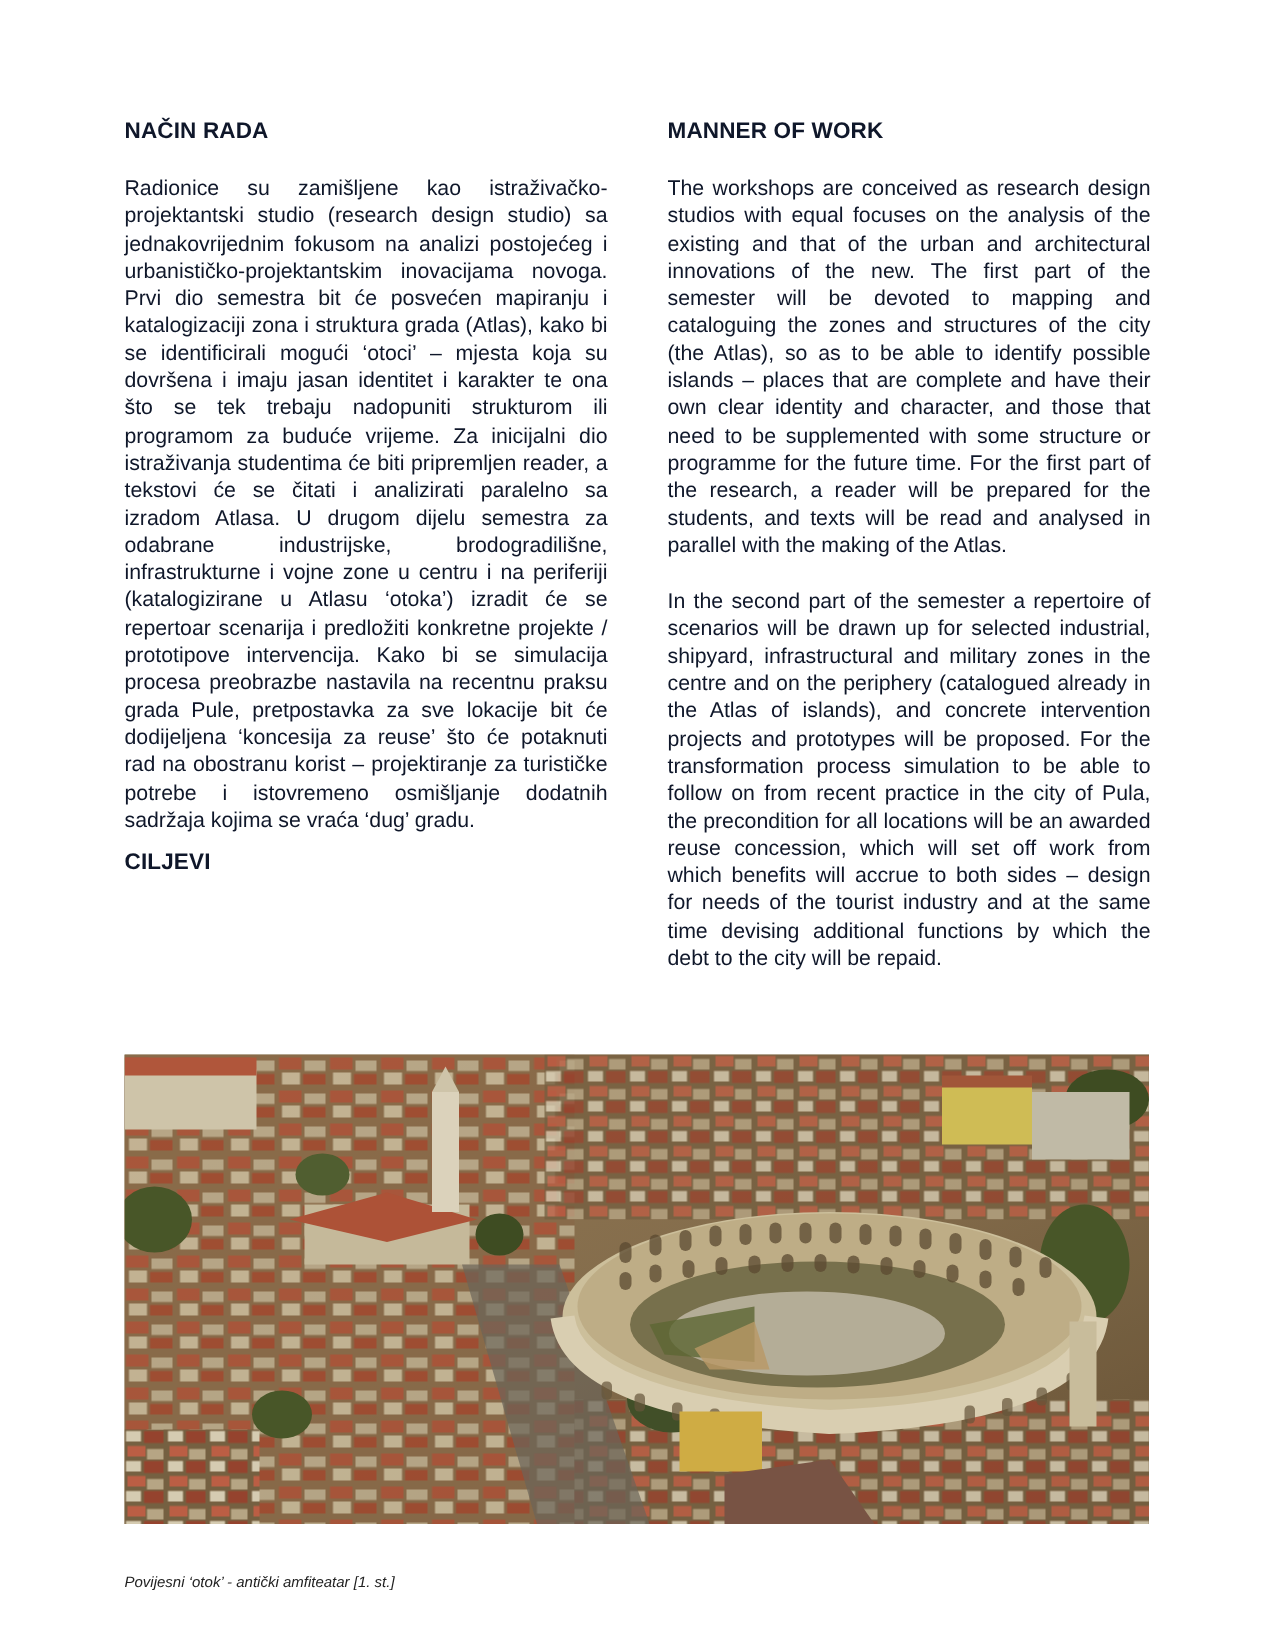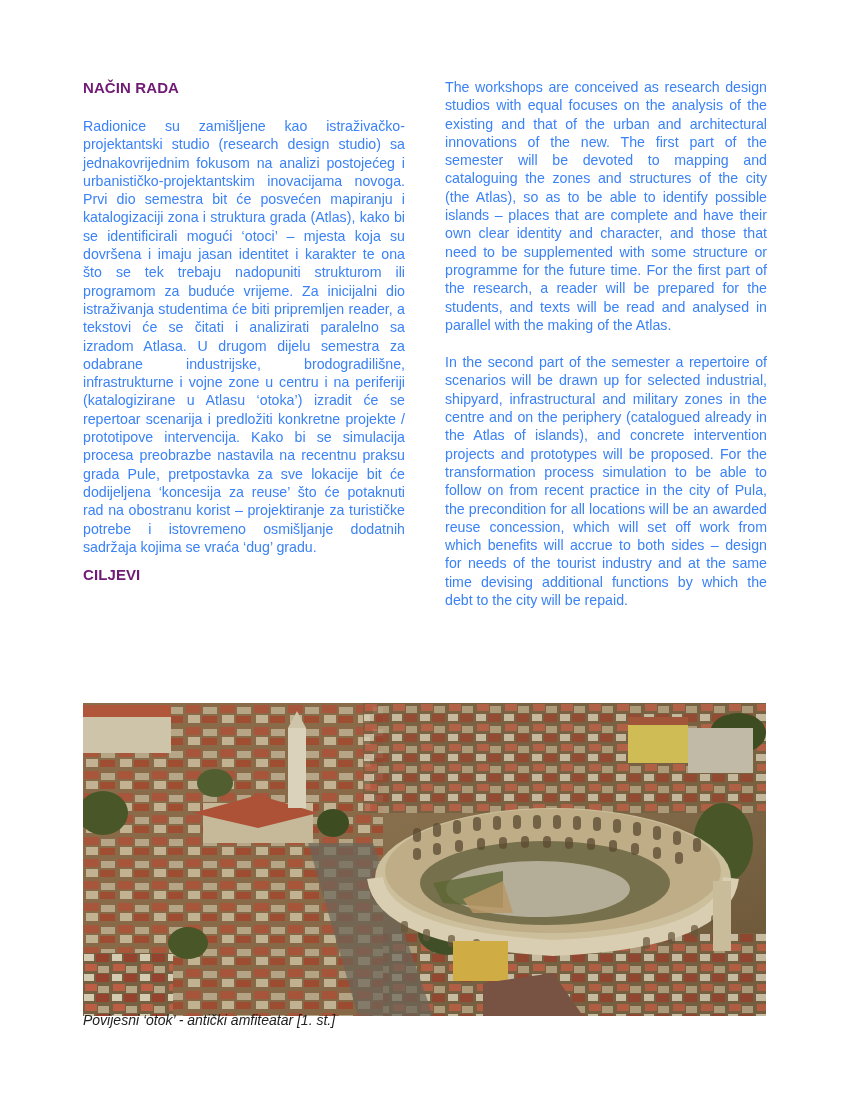--- a/index.html
+++ b/index.html
@@ -2,41 +2,42 @@
 <html><head>
 <meta charset="utf-8">
 <style>
   html, body { margin: 0; padding: 0; background: #ffffff; }
   body { width: 850px; height: 1100px; position: relative; overflow: hidden;
          font-family: "Liberation Sans", sans-serif; color: #1a1a1a; }
   .col { position: absolute; top: 78px; width: 322px; }
   .col.left { left: 83px; }
   .col.right { left: 445px; }
   h2 { font-family: "Liberation Sans", sans-serif; font-weight: bold; font-size: 15px;
-       margin: 0 0 19px 0; line-height: 20px; letter-spacing: 0.1px; color: #701a75; }
+       margin: 0 0 19px 0; line-height: 20px; letter-spacing: 0.1px; color: #0f172a; }
   p { margin: 0; font-size: 14.2px; line-height: 18.3px; text-align: justify;
-      hyphens: none; color: #3b82f6; }
+      hyphens: none; color: #0f172a; }
   .gap { height: 19px; }
   .left h2.second { margin-top: 9px; }
   .photo { position: absolute; left: 83px; top: 703px; width: 683px; height: 313px;
            overflow: hidden; background: #7d6a47; }
   .photo svg { display: block; }
-  .caption { position: absolute; left: 83px; top: 1012px; font-size: 14px;
+  .caption { position: absolute; left: 83px; top: 1050px; font-size: 10px;
              font-style: italic; color: #222; }
 </style>
 </head>
 <body>
 
 <div class="col left">
   <h2>NAČIN RADA</h2>
   <p>Radionice su zamišljene kao istraživačko-projektantski studio (research design studio) sa jednakovrijednim fokusom na analizi postojećeg i urbanističko-projektantskim inovacijama novoga. Prvi dio semestra bit će posvećen mapiranju i katalogizaciji zona i struktura grada (Atlas), kako bi se identificirali mogući ‘otoci’ – mjesta koja su dovršena i imaju jasan identitet i karakter te ona što se tek trebaju nadopuniti strukturom ili programom za buduće vrijeme. Za inicijalni dio istraživanja studentima će biti pripremljen reader, a tekstovi će se čitati i analizirati paralelno sa izradom Atlasa. U drugom dijelu semestra za odabrane industrijske, brodogradilišne, infrastrukturne i vojne zone u centru i na periferiji (katalogizirane u Atlasu ‘otoka’) izradit će se repertoar scenarija i predložiti konkretne projekte / prototipove intervencija. Kako bi se simulacija procesa preobrazbe nastavila na recentnu praksu grada Pule, pretpostavka za sve lokacije bit će dodijeljena ‘koncesija za reuse’ što će potaknuti rad na obostranu korist – projektiranje za turističke potrebe i istovremeno osmišljanje dodatnih sadržaja kojima se vraća ‘dug’ gradu.</p>
   <h2 class="second">CILJEVI</h2>
 </div>
 
 <div class="col right">
+  <h2>MANNER OF WORK</h2>
   <p>The workshops are conceived as research design studios with equal focuses on the analysis of the existing and that of the urban and architectural innovations of the new. The first part of the semester will be devoted to mapping and cataloguing the zones and structures of the city (the Atlas), so as to be able to identify possible islands – places that are complete and have their own clear identity and character, and those that need to be supplemented with some structure or programme for the future time.  For the first part of the research, a reader will be prepared for the students, and texts will be read and analysed in parallel with the making of the Atlas.</p>
   <div class="gap"></div>
   <p>In the second part of the semester a repertoire of scenarios will be drawn up for selected industrial, shipyard, infrastructural and military zones in the centre and on the periphery (catalogued already in the Atlas of islands), and concrete intervention projects and prototypes will be proposed.  For the transformation process simulation to be able to follow on from recent practice in the city of Pula, the precondition for all locations will be an awarded reuse concession, which will set off work from which benefits will accrue to both sides – design for needs of the tourist industry and at the same time devising additional functions by which the debt to the city will be repaid.</p>
 </div>
 
 <div class="photo">
   <svg width="683" height="313" viewBox="0 0 683 313">
     <defs>
       <linearGradient id="bg" x1="0" y1="0" x2="1" y2="1">
         <stop offset="0" stop-color="#9a7c56"></stop>

